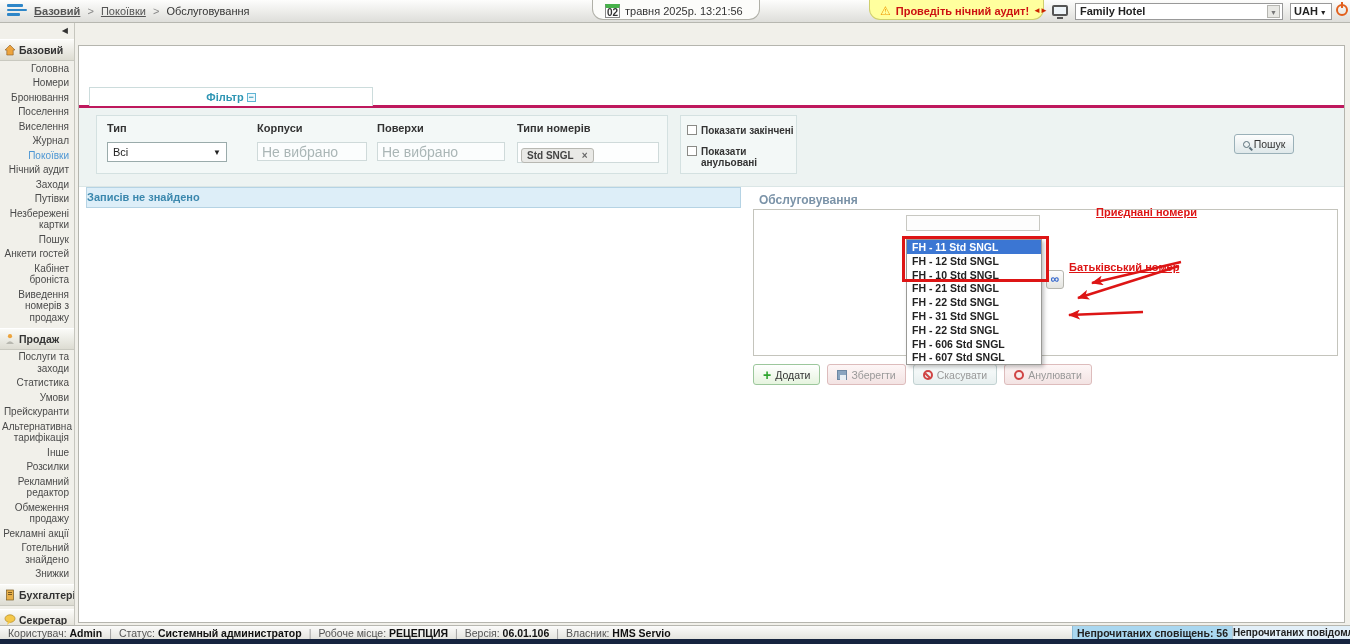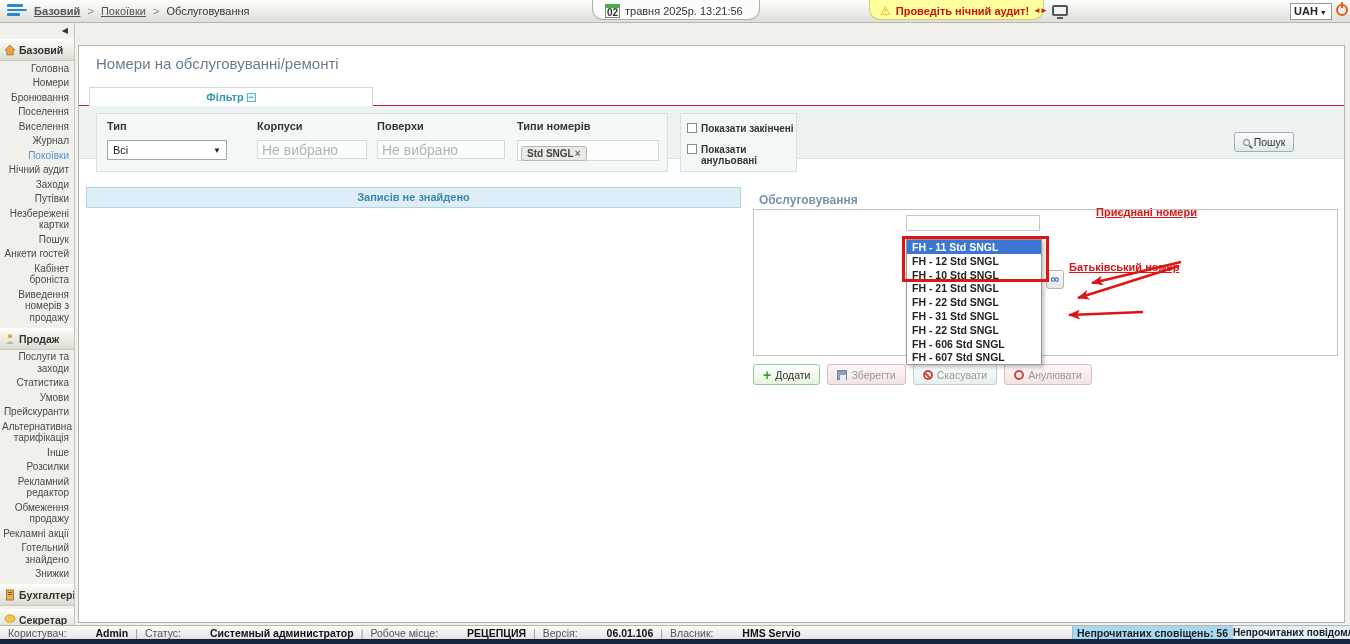--- a/index.html
+++ b/index.html
@@ -56,47 +56,47 @@
     background:linear-gradient(#f8f8f5,#e4e4de); border:1px solid #b5b5ae; margin-right:-1px; cursor:pointer; }
   .tab.active { background:#fff; border-bottom:1px solid #fff; color:#1d3b57; position:relative; z-index:4; }
   .panel { position:absolute; left:3px; top:22px; right:5px; bottom:2px; background:#fff; border:1px solid #b5b5ae; overflow:hidden; }
 
   .page-title { position:absolute; left:17px; top:9px; font-size:15px; font-weight:normal; color:#6b7d8c; }
   .filter-tab { position:absolute; left:10px; top:41px; width:284px; height:19px; background:#fff;
     border:1px solid #ccdcdc; border-bottom:none; text-align:center; font-size:11px; font-weight:bold; color:#2f96b4;
     line-height:18px; cursor:pointer; z-index:2; }
   .collapse-box { display:inline-block; width:9px; height:9px; border:1px solid #5fb4d4; color:#2f96b4;
     font-size:9px; line-height:7px; text-align:center; margin-left:3px; vertical-align:1px; background:#eef8fc; }
-  .filter-strip { position:absolute; left:0; top:59px; width:100%; height:54px; background:#edf3f2;
-    border-top:1px solid #be185d; border-bottom:1px solid #dbe6e6; }
+  .filter-strip { position:absolute; left:0; top:59px; width:100%; height:82px; background:#edf3f2;
+    border-top:3px solid #be185d; border-bottom:1px solid #dbe6e6; }
   .fbox { position:absolute; top:7px; height:59px; background:#f3f8f7; border:1px solid #d4e1e1; }
   .fbox1 { left:17px; width:572px; }
   .fbox2 { left:601px; width:117px; }
   .fcol { position:absolute; top:6px; }
   .flabel { font-size:11px; font-weight:bold; color:#333; margin-bottom:8px; }
   .fselect { position:relative; width:120px; height:20px; background:#fff; border:1px solid #9aabab;
     font-size:11px; color:#222; padding:3px 5px; cursor:pointer; }
   .fselect .arr { position:absolute; right:5px; top:5px; font-size:8px; color:#222; }
   .finput { width:110px; height:19px; background:#fbfdfd; border:1px solid #cfdada; font-size:14px;
     color:#444; padding:0 4px; font-family:inherit; }
   .finput::placeholder { color:#aab6b6; opacity:1; }
   .ftagbox { width:142px; height:21px; background:#fdfefe; border:1px solid #cfdada; padding:2px 3px; }
-  .ftag { display:inline-flex; align-items:center; gap:1px; background:#e9e9e6; border:1px solid #b8b8b2;
+  .ftag { display:inline-flex; align-items:center; gap:8px; background:#e9e9e6; border:1px solid #b8b8b2;
     border-radius:3px; font-size:10px; font-weight:bold; color:#444; padding:1px 5px; cursor:default; }
   .ftag .x { color:#666; font-weight:bold; cursor:pointer; }
   .cbrow { display:flex; gap:4px; margin:9px 0 10px 6px; font-size:10px; font-weight:bold; color:#333; cursor:pointer; }
   .cb { width:10px; height:10px; background:#fff; border:1px solid #8a8a86; flex:none; }
   .search-btn { position:absolute; left:1155px; top:26px; width:60px; height:20px;
     background:linear-gradient(#fdfdfd,#dfe8ea); border:1px solid #9ab0b8; border-radius:3px;
     font-size:10.5px; color:#333; display:flex; align-items:center; justify-content:center; gap:4px; cursor:pointer; }
   .mag { position:relative; width:7px; height:7px; border:1.5px solid #5a6f7a; border-radius:50%; flex:none; }
   .mag:after { content:""; position:absolute; width:4px; height:1.5px; background:#5a6f7a; transform:rotate(45deg); left:5px; top:6px; }
 
   .empty-banner { position:absolute; left:7px; top:141px; width:655px; height:21px; background:#ddeef8;
-    border:1px solid #b5d3e4; text-align:center; line-height:19px; font-size:11px; font-weight:bold; color:#3a87ad; }
+    border:1px solid #b5d3e4; text-align:left; line-height:19px; font-size:11px; font-weight:bold; color:#3a87ad; }
 
   .svc-title { position:absolute; left:680px; top:147px; font-size:12px; font-weight:bold; color:#7b93a8; }
   .svc-box { position:absolute; left:674px; top:163px; width:585px; height:147px; border:1px solid #c4c4bc; }
   .room-input { position:absolute; left:827px; top:169px; width:134px; height:16px; background:#fdfdfd;
     border:1px solid #c8c8c2; font-family:inherit; font-size:11px; padding:0 3px; }
   .inf-btn { position:absolute; left:967px; top:224px; width:18px; height:19px;
     background:linear-gradient(#fdfdfd,#e4e4e0); border:1px solid #b5b5ae; border-radius:3px;
     color:#3366cc; font-size:12px; font-weight:bold; text-align:center; line-height:17px; cursor:pointer; }
 
   .dropdown { position:absolute; left:827px; top:193px; width:136px; height:126px; background:#fff;
@@ -123,21 +123,21 @@
   .ic-save { width:10px; height:10px; background:#8aa4c0; border:1px solid #6d87a3; position:relative; }
   .ic-save:after { content:""; position:absolute; left:2px; top:4px; width:6px; height:5px; background:#e8eef4; }
   .ic-cancel { width:10px; height:10px; border:2px solid #d04444; border-radius:50%; position:relative; }
   .ic-cancel:after { content:""; position:absolute; left:-1px; top:3px; width:8px; height:2px; background:#d04444; transform:rotate(45deg); }
   .ic-annul { width:10px; height:10px; border:2px solid #d04444; border-radius:50%; }
 
   
   .statusbar { position:absolute; left:0; top:625px; width:1350px; height:14px;
     background:linear-gradient(#fbfbfa,#e4e4df); border-top:1px solid #b7b7b0; font-size:10.5px; color:#555;
     padding:1px 0 0 8px; white-space:nowrap; }
-  .statusbar b { color:#111;margin-left:26px; }
+  .statusbar b { color:#111; }
   .statusbar .sep { color:#999; margin:0 7px; }
   .notif-block { position:absolute; top:0; height:14px; font-size:10.5px; font-weight:bold; color:#222;
     text-align:center; padding-top:1px; cursor:pointer; }
   .notif-unread { right:118px; width:160px; background:#a9d7f0; border-left:1px solid #8ebcd6; }
   .notif-msgs { right:0; width:118px; background:#e2eff8; border-left:1px solid #b9cdd9; font-size:10px; }
   .navy-strip { position:absolute; left:0; top:639px; width:1350px; height:5px; background:#16243f; }
 </style>
 </head>
 <body>
 
@@ -159,20 +159,24 @@
     <div class="date-tab">
       <span class="cal-icon">02</span>
       <span>травня 2025р.  13:21:56</span>
     </div>
     <div class="audit-tab">
       <span class="warn-icon">⚠</span>
       <span>Проведіть нічний аудит!</span>
     </div>
     <span class="swap-icon">◄►</span>
     <span class="monitor-icon"></span>
+    <div class="hotel-select">
+      <span>Family Hotel</span>
+      <span class="dd-arrow">▼</span>
+    </div>
     <div class="cur-select">
       <span>UAH</span><span class="dd-arrow2">▼</span>
     </div>
     <span class="power-icon"></span>
   </div>
 
   <div class="sidebar">
     <div class="collapse">◀</div>
     <nav>
         <div class="sb-header">
@@ -236,21 +240,20 @@
               <path d="M4 7.6 L3 11 L7.2 7.8 Z" fill="#f5c84a"></path>
             </svg>
           </span>
           <span>Секретар</span>
         </div>
       </nav>
   </div>
 
   <div class="main">
     <div class="panel">
-      <div class="page-title">Номери на обслуговуванні/ремонті</div>
 
       <div class="filter-tab">
         <span>Фільтр</span><span class="collapse-box">−</span>
       </div>
       <div class="filter-strip">
         <div class="fbox fbox1">
           <div class="fcol" style="left:10px">
             <div class="flabel">Тип</div>
             <div class="fselect">
               <span>Всі</span>

